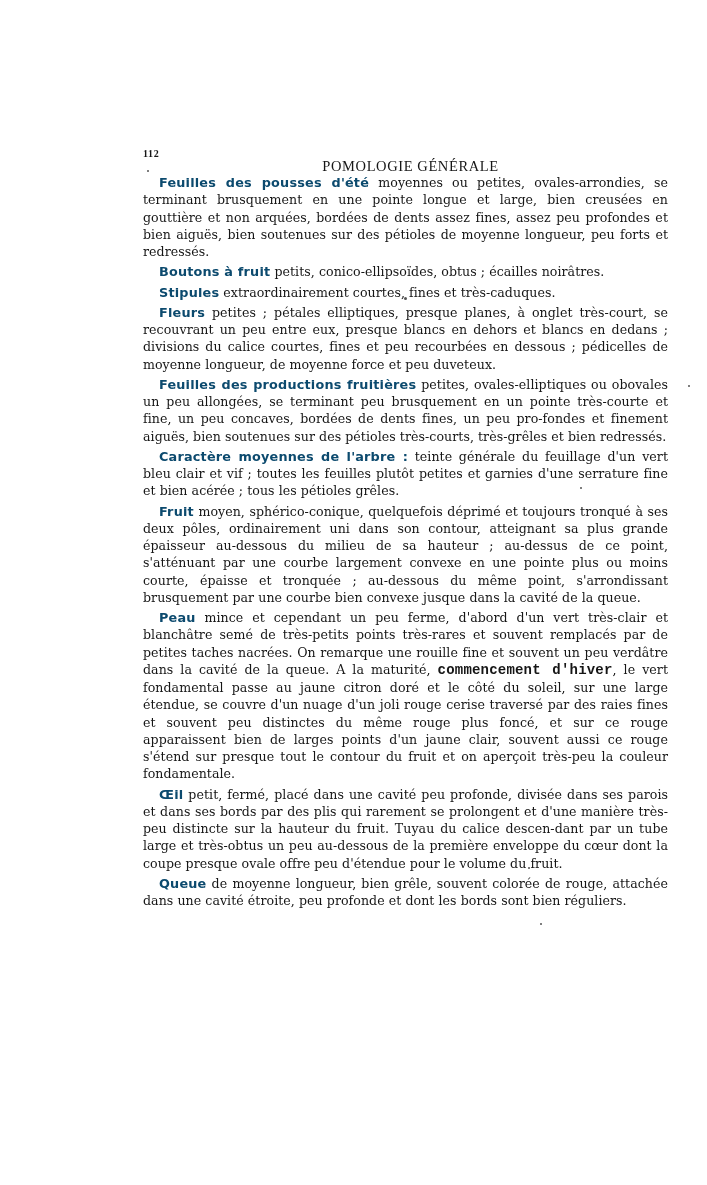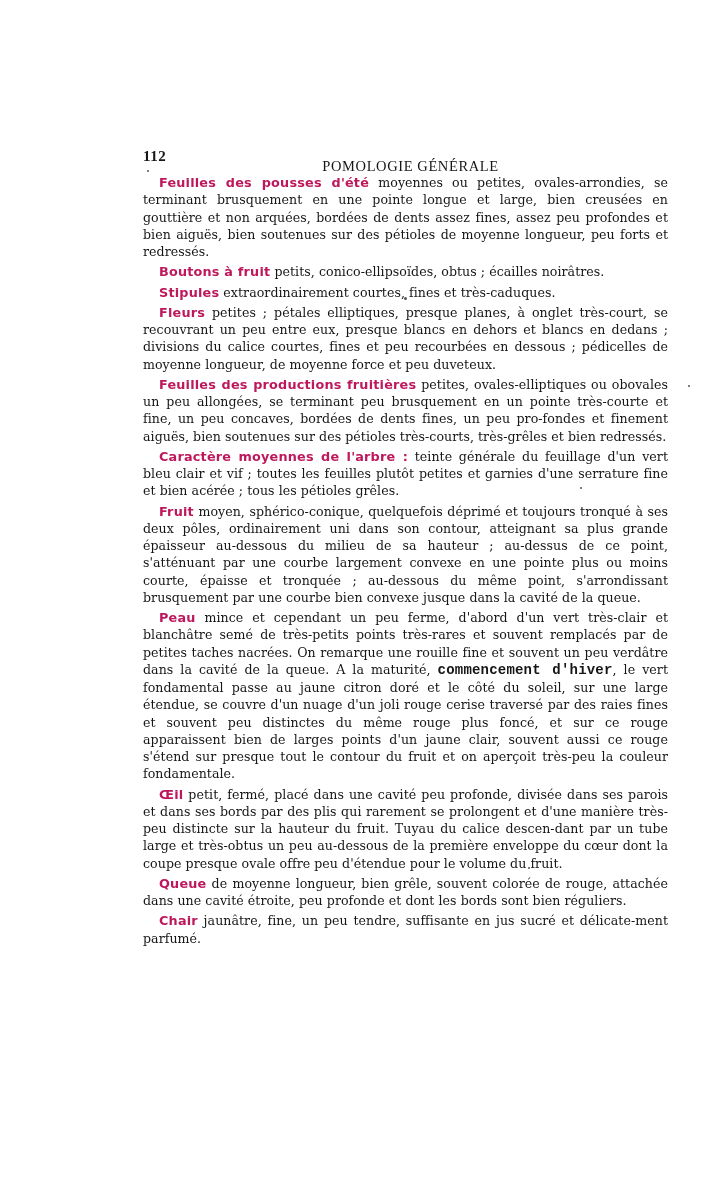--- a/index.html
+++ b/index.html
@@ -27,21 +27,21 @@
       font-family: "Liberation Serif", "DejaVu Serif", serif;
       font-size: 14.5px;
       letter-spacing: 0.6px;
       margin-bottom: 6px;
     }
     .page-number {
       position: absolute;
       left: 0;
       top: 2px;
       font-weight: bold;
-      font-size: 15px;
+      font-size: 10px;
     }
     .running-title {
       position: absolute;
       left: 0;
       right: 0;
       top: 2px;
       text-align: center;
       padding-left: 10px;
       margin-top: 10px;
     }
@@ -52,21 +52,21 @@
       text-align: justify;
       text-indent: 16px;
       hyphens: manual;
       letter-spacing: 0.05px;
     }
     .lead {
       font-family: "DejaVu Sans", "Liberation Sans", sans-serif;
       font-weight: bold;
       font-size: 12.8px;
       letter-spacing: 0.2px;
-      color: #be185d;
+      color: #0c4a6e;
     }
     .em-bold {
       font-family: Liberation Mono, monospace;
       font-weight: bold;
       font-size: 14px;
       letter-spacing: 0.2px;
     }
     .speck {
       position: absolute;
       background: #555;
@@ -95,21 +95,20 @@
   <p class="para"><span class="lead">Caractère moyennes de l'arbre :</span><span> teinte générale du feuillage d'un vert bleu clair et vif ; toutes les feuilles plutôt petites et garnies d'une serrature fine et bien acérée ; tous les pétioles grêles.</span></p>
 
   <p class="para"><span class="lead">Fruit</span><span> moyen, sphérico-conique, quelquefois déprimé et toujours tronqué à ses deux pôles, ordinairement uni dans son contour, atteignant sa plus grande épaisseur au-dessous du milieu de sa hauteur ; au-dessus de ce point, s'atténuant par une courbe largement convexe en une pointe plus ou moins courte, épaisse et tronquée ; au-dessous du même point, s'arrondissant brusquement par une courbe bien convexe jusque dans la cavité de la queue.</span></p>
 
   <p class="para"><span class="lead">Peau</span><span> mince et cependant un peu ferme, d'abord d'un vert très-clair et blanchâtre semé de très-petits points très-rares et souvent remplacés par de petites taches nacrées. On remarque une rouille fine et souvent un peu verdâtre dans la cavité de la queue. A la maturité, </span><span class="em-bold">commencement d'hiver</span><span>, le vert fondamental passe au jaune citron doré et le côté du soleil, sur une large étendue, se couvre d'un nuage d'un joli rouge cerise traversé par des raies fines et souvent peu distinctes du même rouge plus foncé, et sur ce rouge apparaissent bien de larges points d'un jaune clair, souvent aussi ce rouge s'étend sur presque tout le contour du fruit et on aperçoit très-peu la couleur fondamentale.</span></p>
 
   <p class="para"><span class="lead">Œil</span><span> petit, fermé, placé dans une cavité peu profonde, divisée dans ses parois et dans ses bords par des plis qui rarement se prolongent et d'une manière très-peu distincte sur la hauteur du fruit. Tuyau du calice descen-dant par un tube large et très-obtus un peu au-dessous de la première enveloppe du cœur dont la coupe presque ovale offre peu d'étendue pour le volume du fruit.</span></p>
 
   <p class="para"><span class="lead">Queue</span><span> de moyenne longueur, bien grêle, souvent colorée de rouge, attachée dans une cavité étroite, peu profonde et dont les bords sont bien réguliers.</span></p>
 
-  <p class="para"><span class="lead">Chair</span><span> jaunâtre, fine, un peu tendre, suffisante en jus sucré et délicate-ment parfumé.</span></p>
 </div>
 
 <div class="speck" style="left:147px;top:170px;width:2px;height:2px;"></div>
 <div class="speck" style="left:404px;top:297px;width:3px;height:3px;"></div>
 <div class="speck" style="left:688px;top:385px;width:2px;height:2px;"></div>
 <div class="speck" style="left:580px;top:487px;width:2px;height:2px;"></div>
 <div class="speck" style="left:528px;top:867px;width:2px;height:2px;"></div>
 <div class="speck" style="left:540px;top:923px;width:2px;height:2px;"></div>
 
 </body></html>

